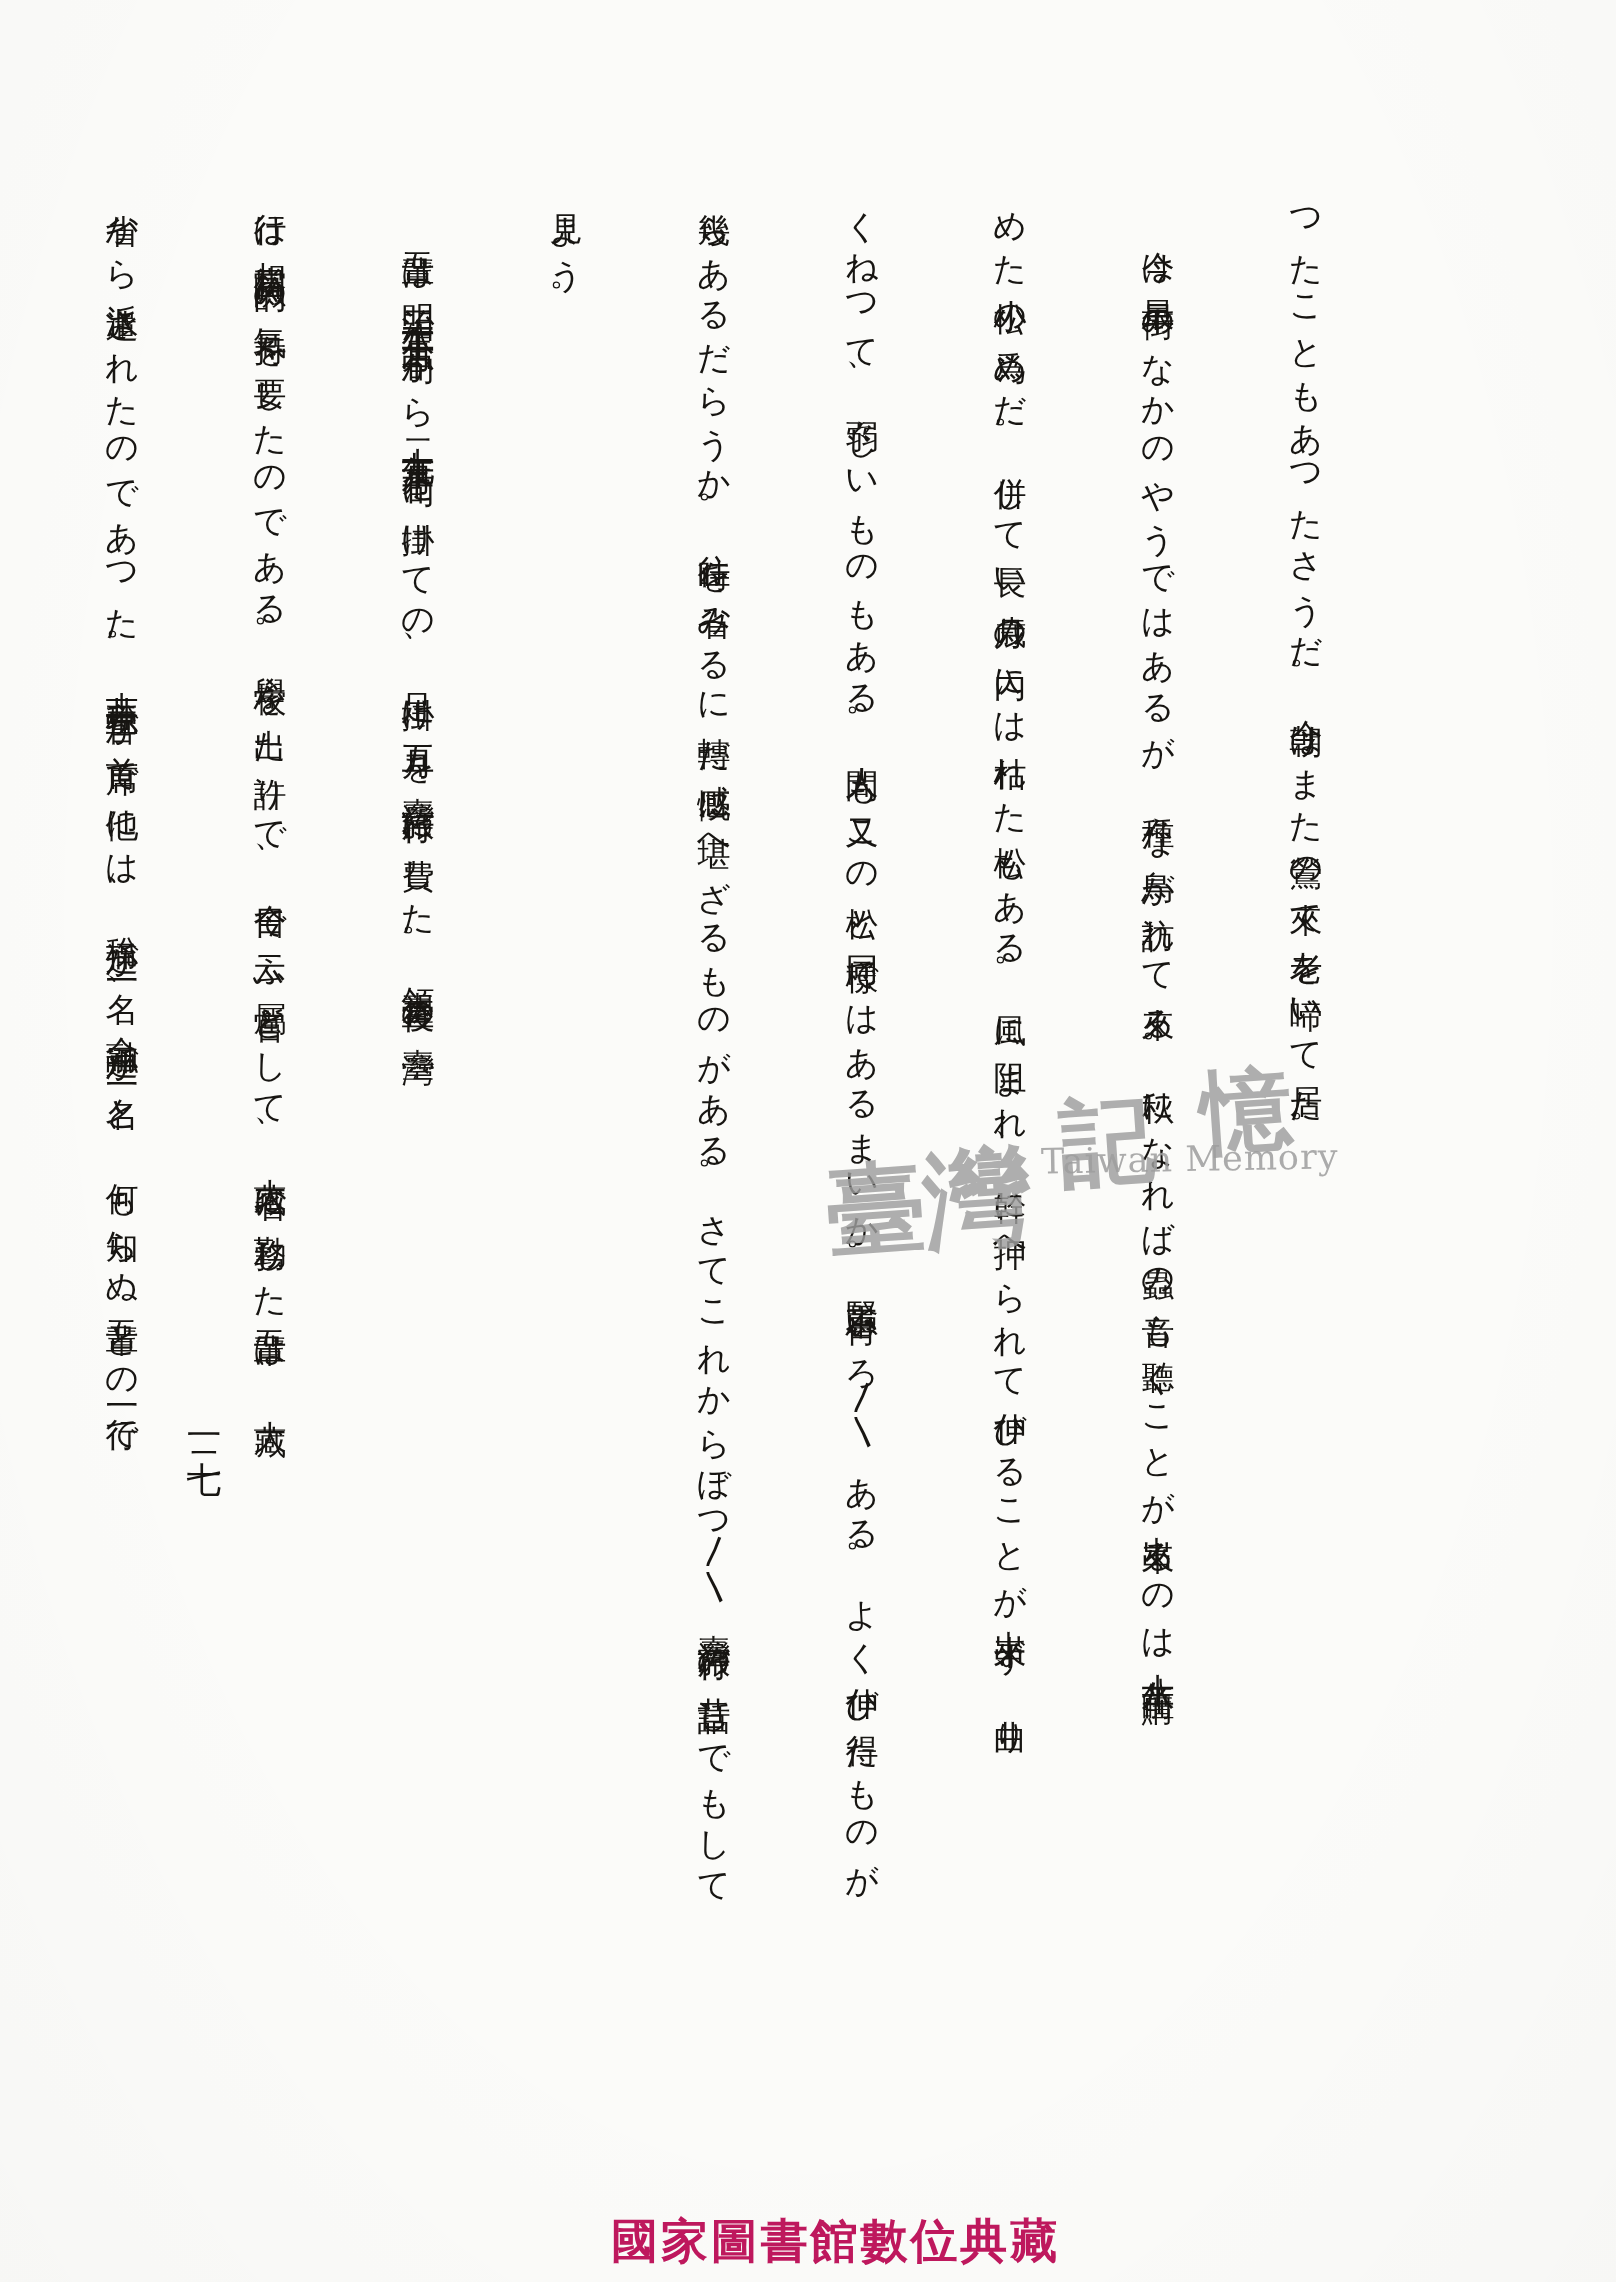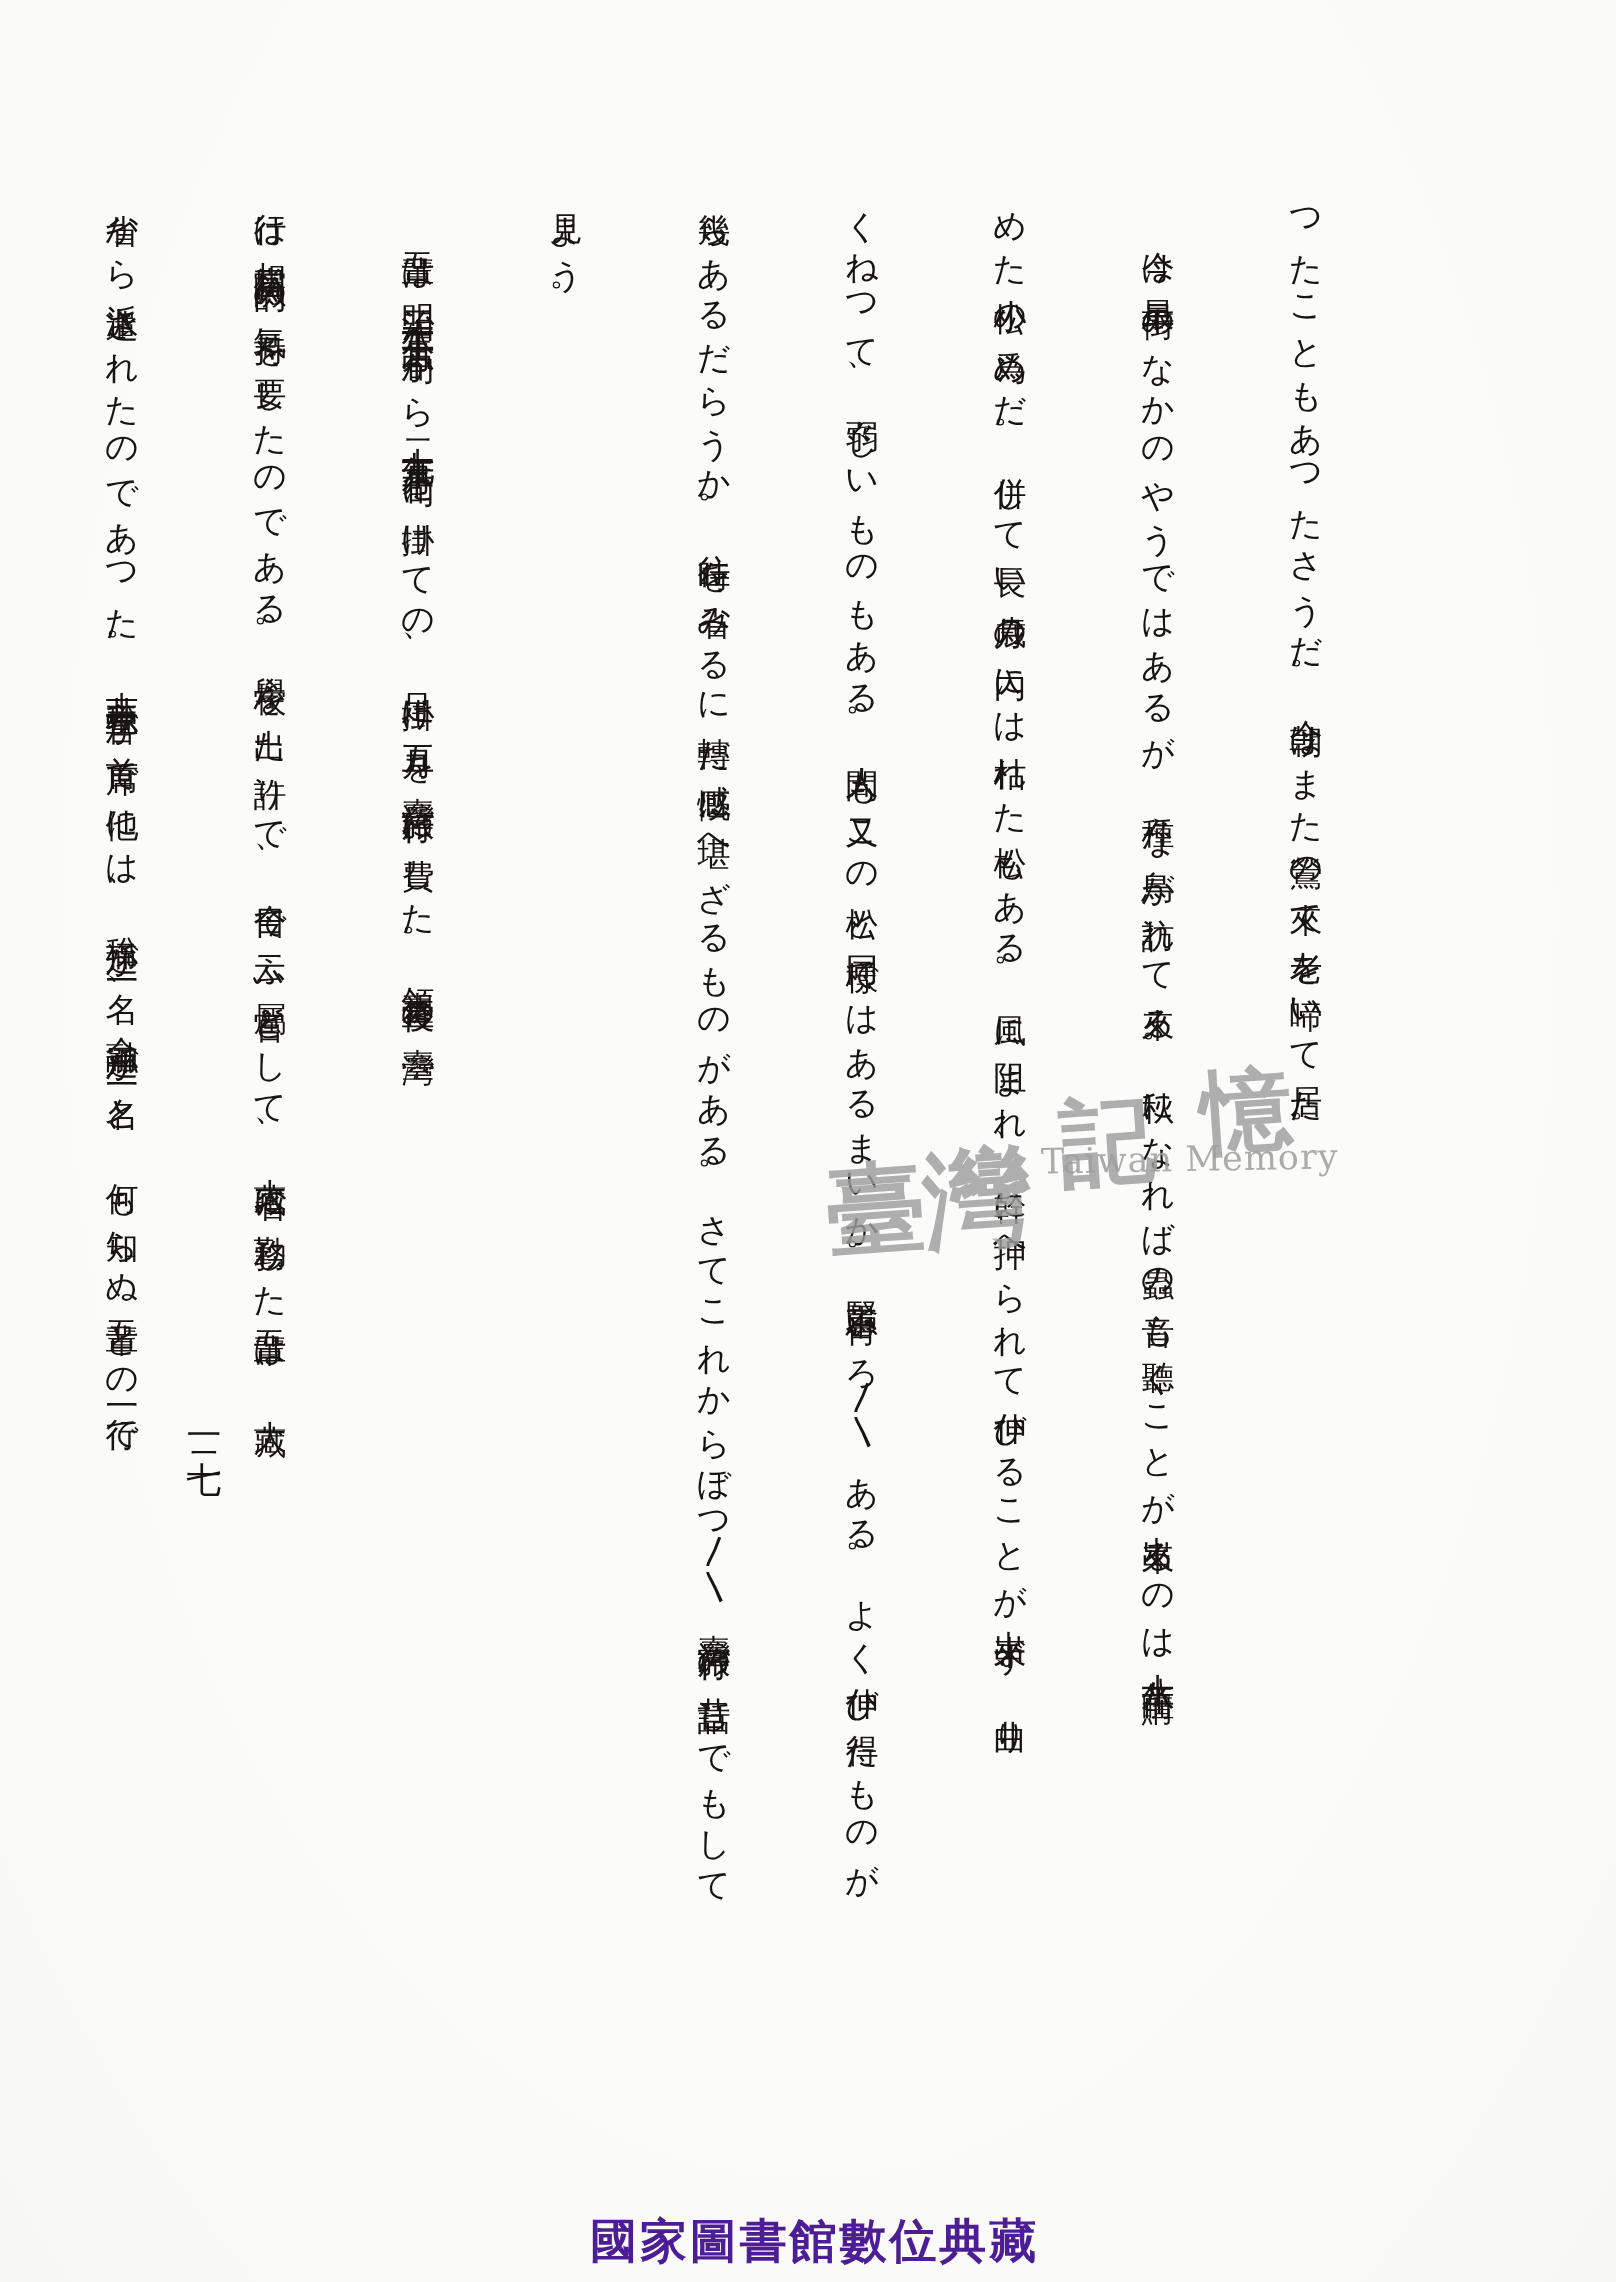--- a/index.html
+++ b/index.html
@@ -62,25 +62,25 @@
   .page-number{
     position:absolute;
     left:180px;top:1417px;
     writing-mode:vertical-rl;
     font-size:35px;
     letter-spacing:8.6px;
     color:#171512;
   }
   .library-caption{
     position:absolute;
-    left:590px;top:2210px;
+    left:611px;top:2210px;
     font-size:47px;
     font-weight:bold;
     letter-spacing:2.9px;
-    color:#4c1d95;
+    color:#be185d;
     font-family:"DejaVu Sans", sans-serif;
   }
 </style>
 </head>
 <body>
 
 <div class="scan-surface"></div>
 
 <div class="text-block">
   <div class="t-col">つたこともあつたさうだ。今朝はまた鶯の來て老を啼いて居た。</div>

